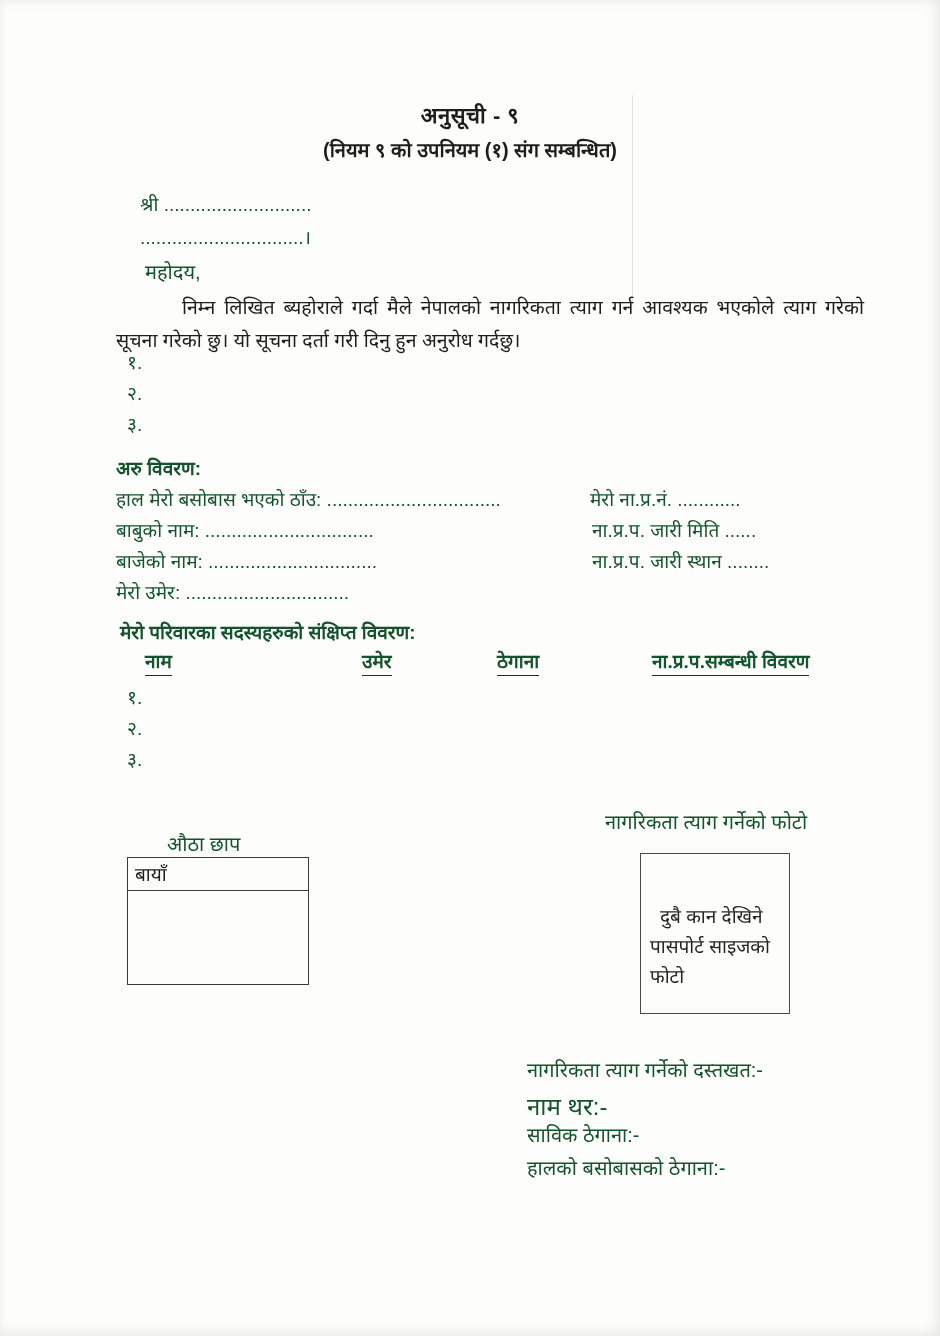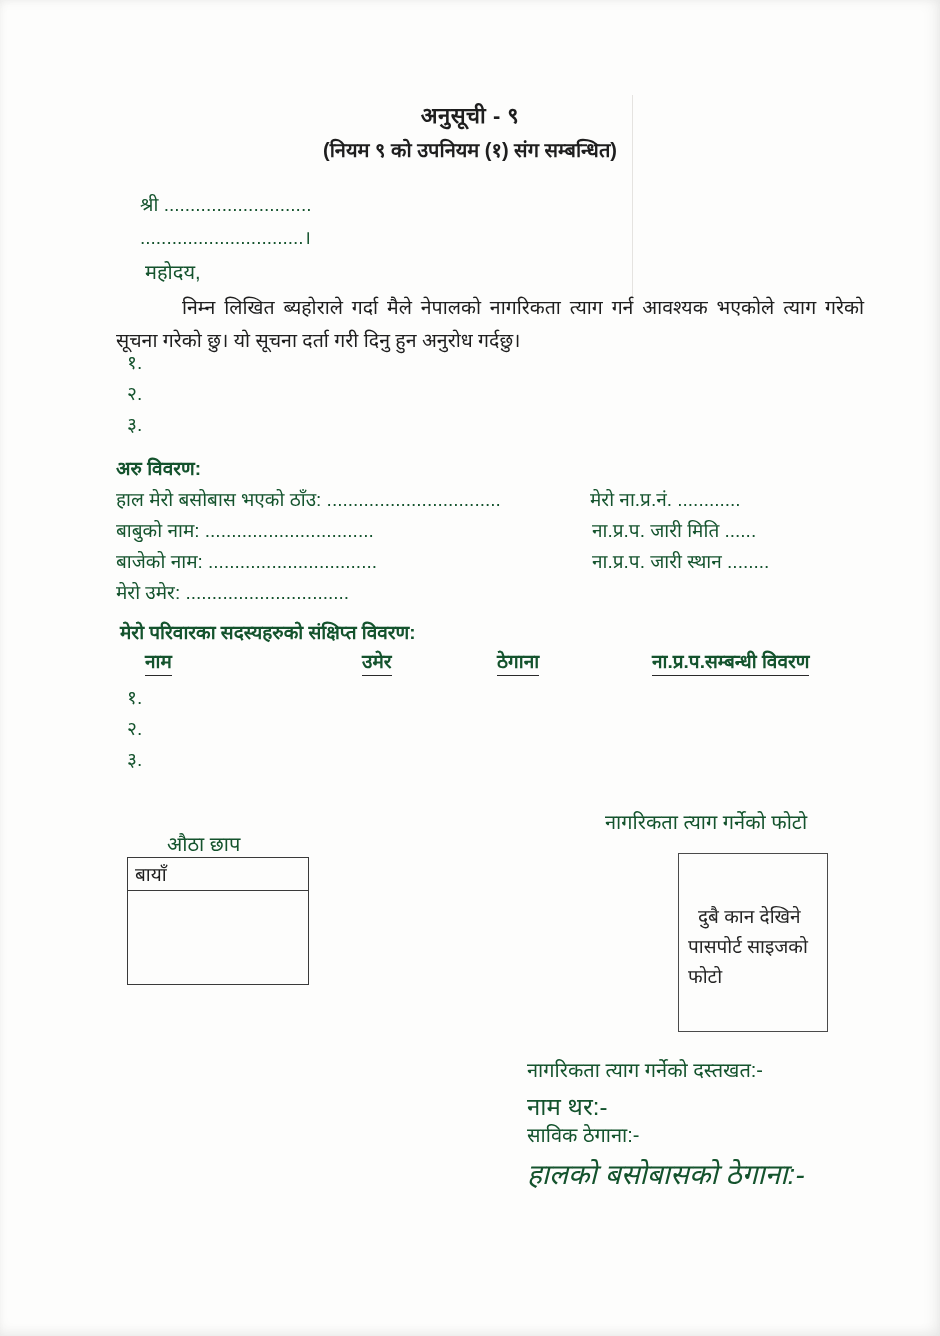--- a/index.html
+++ b/index.html
@@ -55,30 +55,29 @@
   .thumb-head {
     height: 29px;
     border-bottom: 1.6px solid #3a3a3a;
     padding: 3px 0 0 7px;
     font-size: 19px;
   }
   .thumb-cell { flex: 1; }
   .photo-box {
     position: absolute;
     left: 640px; top: 853px;
-    width: 150px; height: 179px;
+    width: 150px; height: 161px;
     border: 1.5px solid #4a4a4a;
     box-sizing: border-box;
     padding: 48px 6px 0 9px;
     font-size: 19px;
     line-height: 30px;
     white-space: normal;
     text-indent: 10px;
     color: #242424;
-    margin-left: 38px;
   }
 </style>
 </head>
 <body>
 
 <div class="page">
 
   <div class="fold-line"></div>
 
   <div class="abs center title bold" style="top:99px;">अनुसूची - ९</div>
@@ -128,15 +127,15 @@
       <div class="thumb-head">बायाँ</div>
       <div class="thumb-cell"></div>
     </div>
   </div>
 
   <div class="photo-box">दुबै कान देखिने पासपोर्ट साइजको फोटो</div>
 
   <div class="abs txt" style="left:527px; top:1056px; font-size:20px;">नागरिकता त्याग गर्नेको दस्तखत:-</div>
   <div class="abs txt" style="left:527px; top:1089px; font-size:24px;">नाम थर:-</div>
   <div class="abs txt" style="left:527px; top:1121px; font-size:20px;">साविक ठेगाना:-</div>
-  <div class="abs txt" style="left:527px; top:1154px; font-size:28px;font-style:italic;">हालको बसोबासको ठेगाना:-</div>
+  <div class="abs txt" style="left:527px; top:1154px; font-size:20px;">हालको बसोबासको ठेगाना:-</div>
 
 </div>
 
 </body></html>

